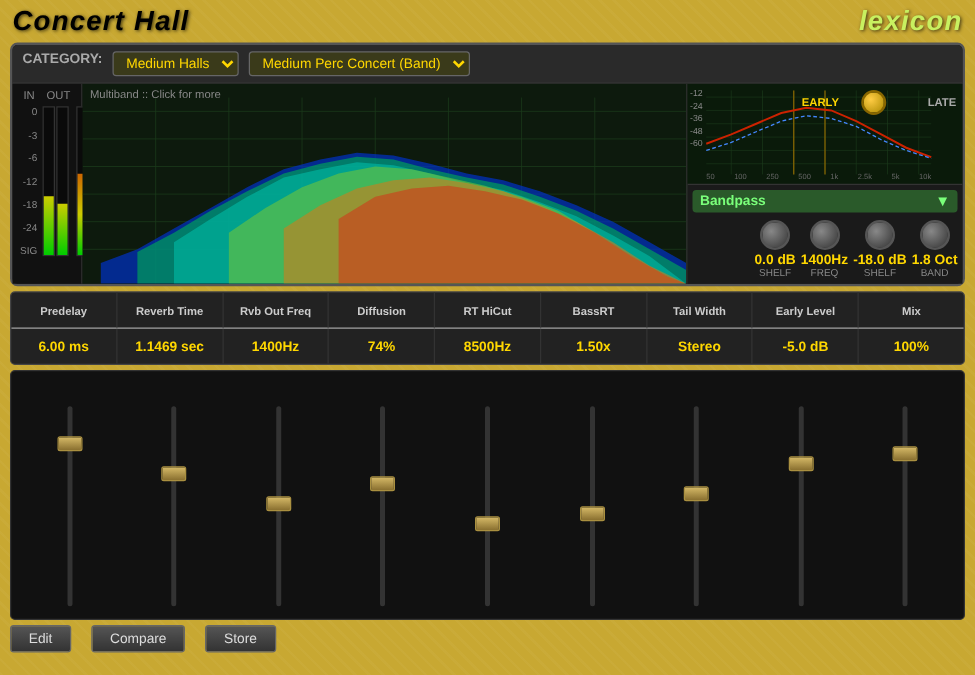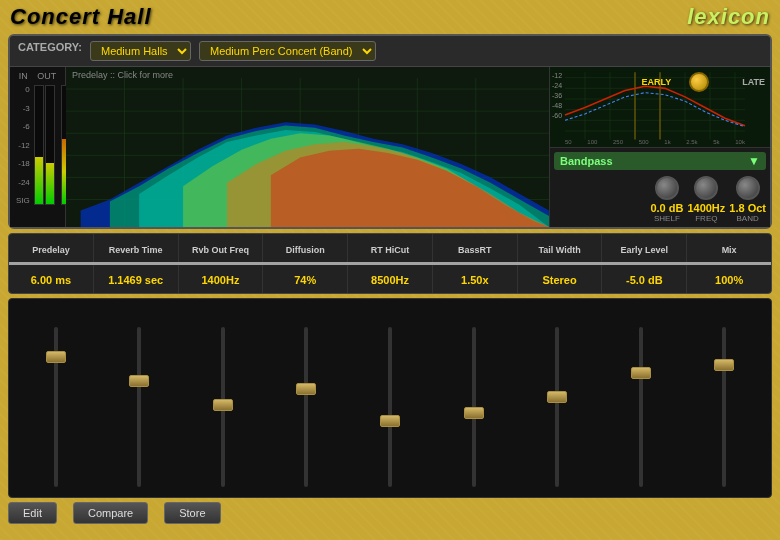--- a/index.html
+++ b/index.html
@@ -227,21 +227,21 @@
     
     .params-row {
       margin: 4px 8px;
       background: #222;
       border: 1px solid #444;
       border-radius: 4px;
       overflow: hidden;
     }
     .params-header {
       display: flex;
-      border-bottom: 3px solid #a3a3a3;
+      border-bottom: 1px solid #a3a3a3;
     }
     .params-values {
       display: flex;
     }
     .param-cell {
       flex: 1;
       text-align: center;
       padding: 5px 2px;
       border-right: 1px solid #333;
     }
@@ -366,21 +366,21 @@
             <div style="width:100%; height:55%; background:linear-gradient(to top, #00cc00, #cccc00, #cc6600);"></div>
           </div>
           <div style="width:10px; height:120px; background:#0a0a0a; border:1px solid #333; display:flex; flex-direction:column; justify-content:flex-end;">
             <div style="width:100%; height:50%; background:linear-gradient(to top, #00cc00, #cccc00, #cc6600);"></div>
           </div>
         </div>
       </div>
     </div>
 
     <div class="spectrum-section">
-      <span class="spectrum-title">Predelay :: Click for more</span>
+      <span class="spectrum-title">Multiband :: Click for more</span>
       <svg class="eq-svg" viewBox="0 0 330 145" preserveAspectRatio="none">
 
         <line x1="0" y1="20" x2="330" y2="20" stroke="#1a3a1a" stroke-width="0.5"></line>
         <line x1="0" y1="40" x2="330" y2="40" stroke="#1a3a1a" stroke-width="0.5"></line>
         <line x1="0" y1="60" x2="330" y2="60" stroke="#1a3a1a" stroke-width="0.5"></line>
         <line x1="0" y1="80" x2="330" y2="80" stroke="#1a3a1a" stroke-width="0.5"></line>
         <line x1="0" y1="100" x2="330" y2="100" stroke="#1a3a1a" stroke-width="0.5"></line>
         <line x1="0" y1="120" x2="330" y2="120" stroke="#1a3a1a" stroke-width="0.5"></line>
 
         <line x1="40" y1="10" x2="40" y2="145" stroke="#1a3a1a" stroke-width="0.5"></line>
@@ -466,20 +466,25 @@
         <div class="bandpass-params" id="bandpass-params-container">
         <div class="bp-param">
     <div class="bp-knob"></div>
     <span class="bp-value">0.0 dB</span>
     <span class="bp-label">SHELF</span>
   </div>
             <div class="bp-param">
     <div class="bp-knob"></div>
     <span class="bp-value">1400Hz</span>
     <span class="bp-label">FREQ</span>
+  </div>
+            <div class="bp-param">
+    <div class="bp-knob"></div>
+    <span class="bp-value">-18.0 dB</span>
+    <span class="bp-label">SHELF</span>
   </div>
             <div class="bp-param">
     <div class="bp-knob"></div>
     <span class="bp-value">1.8 Oct</span>
     <span class="bp-label">BAND</span>
   </div>
           </div>
       </div>
     </div>
   </div>

